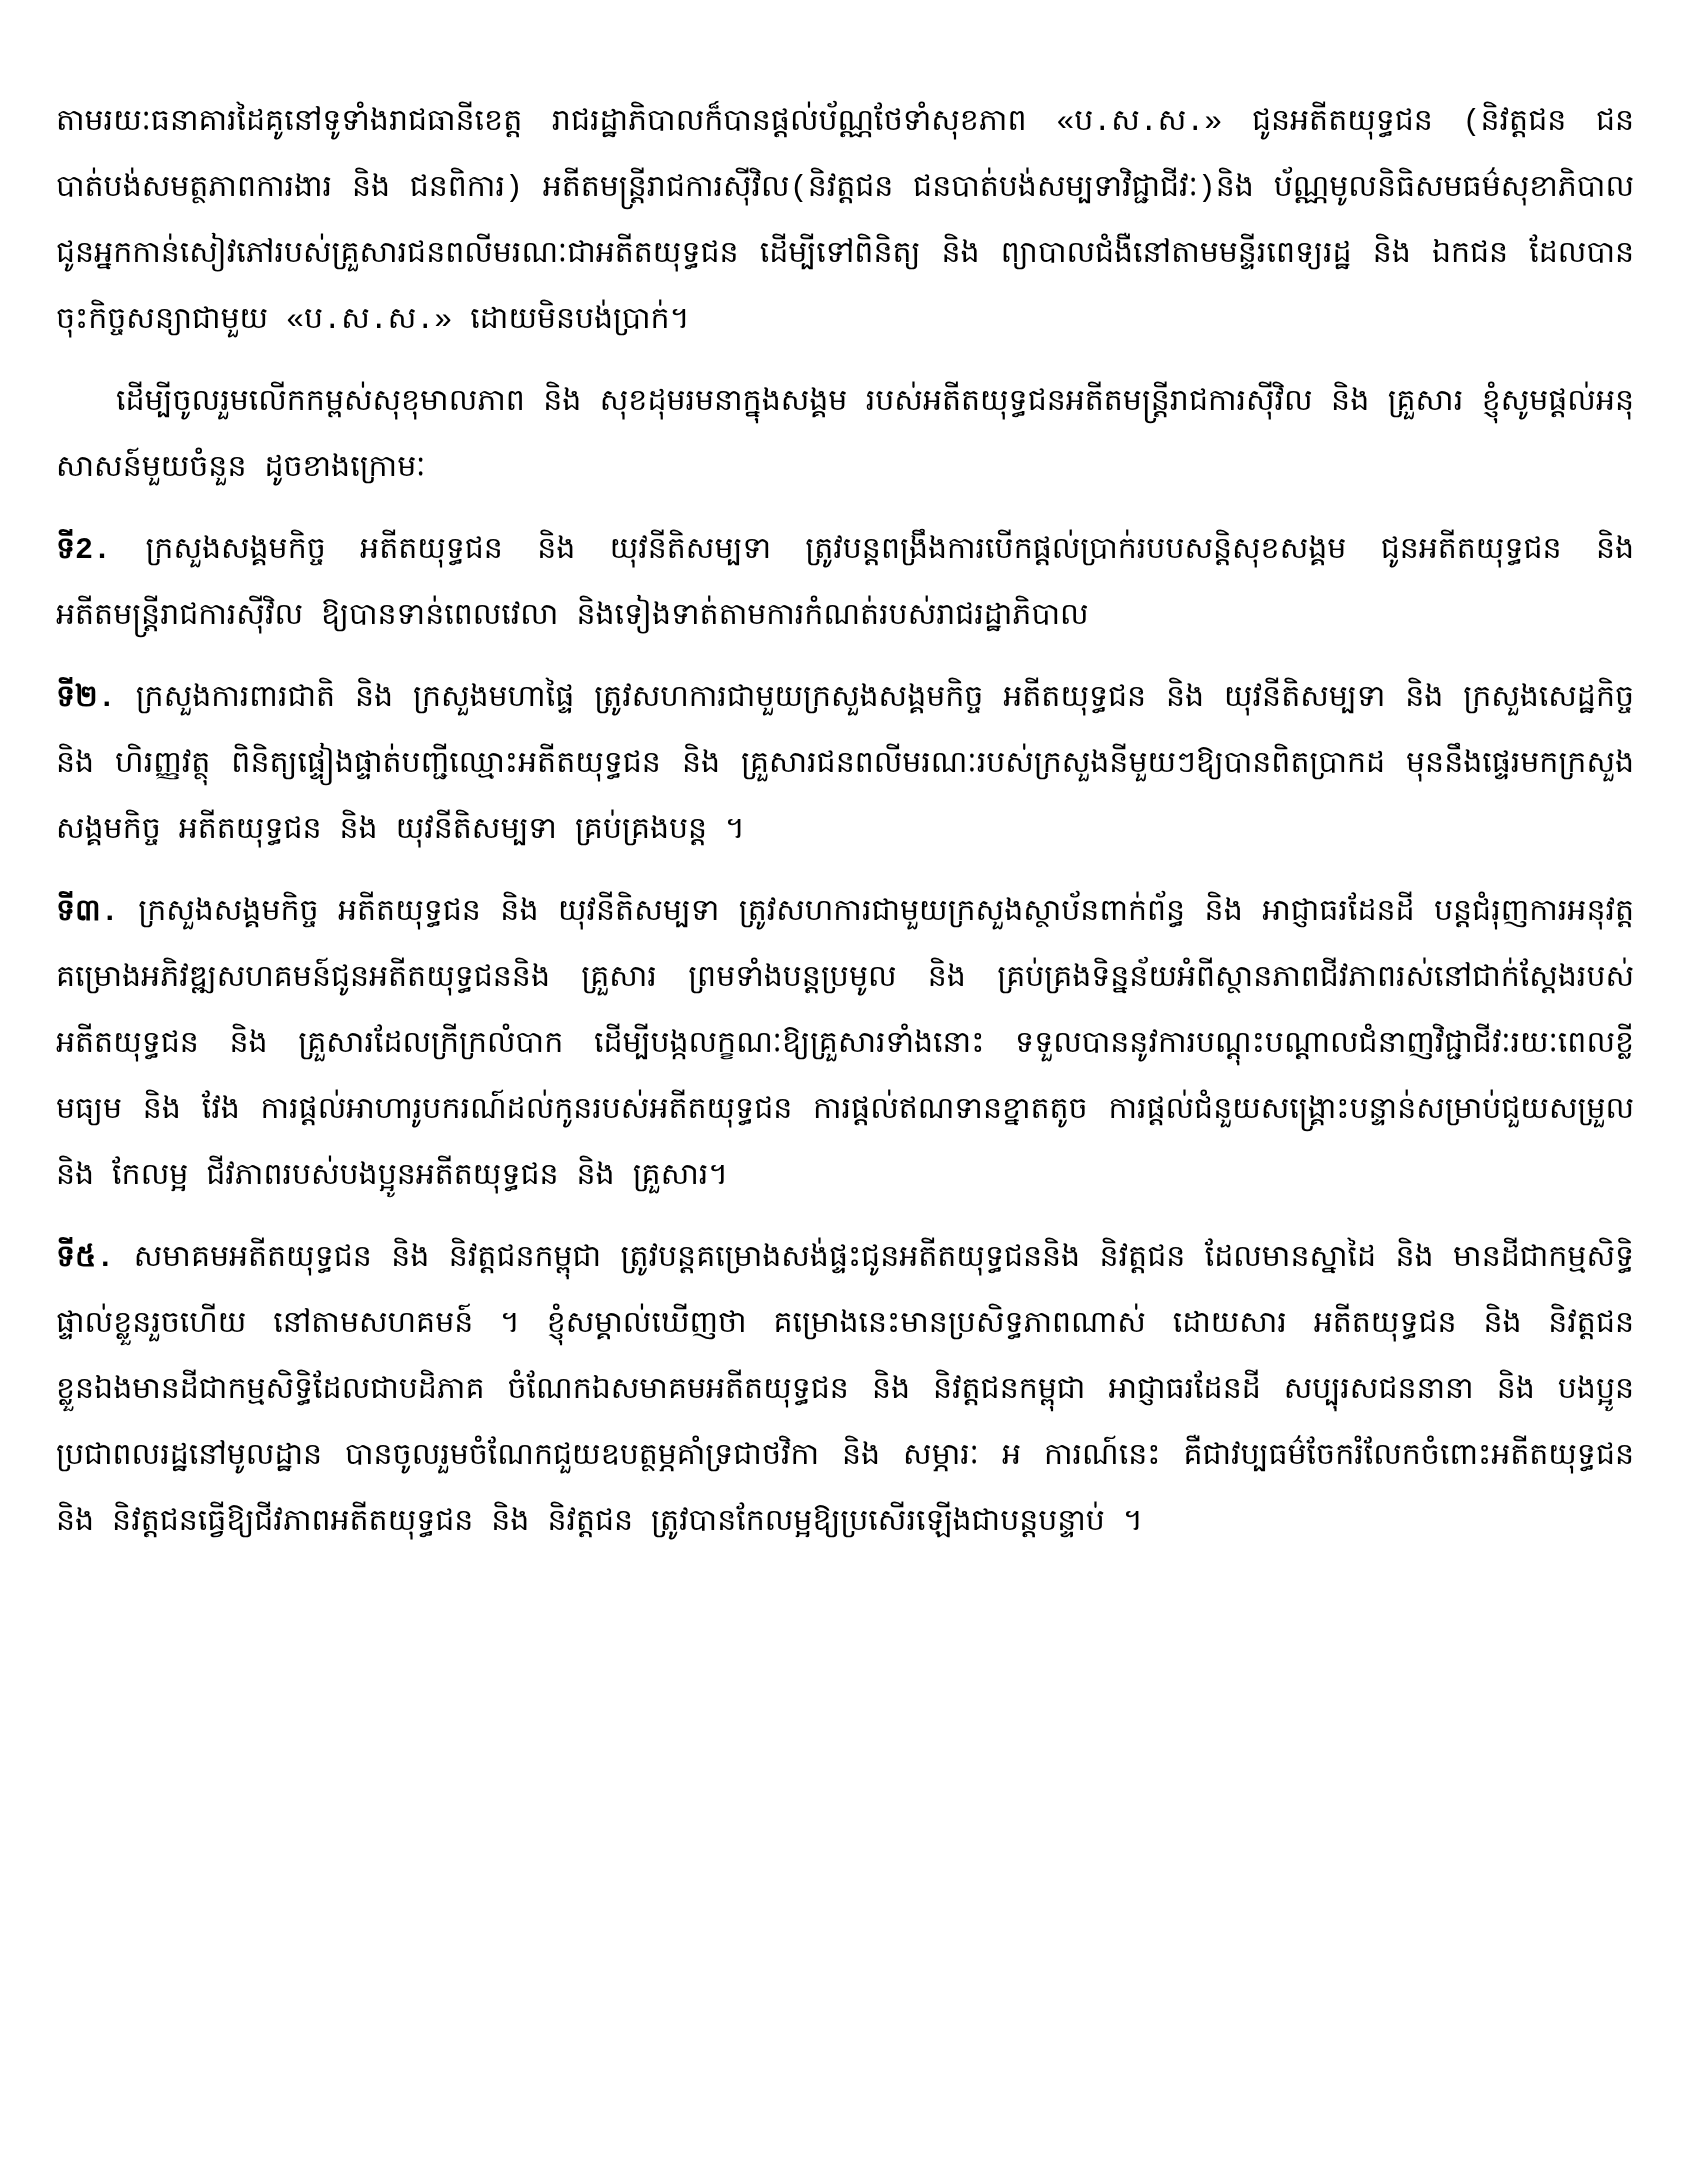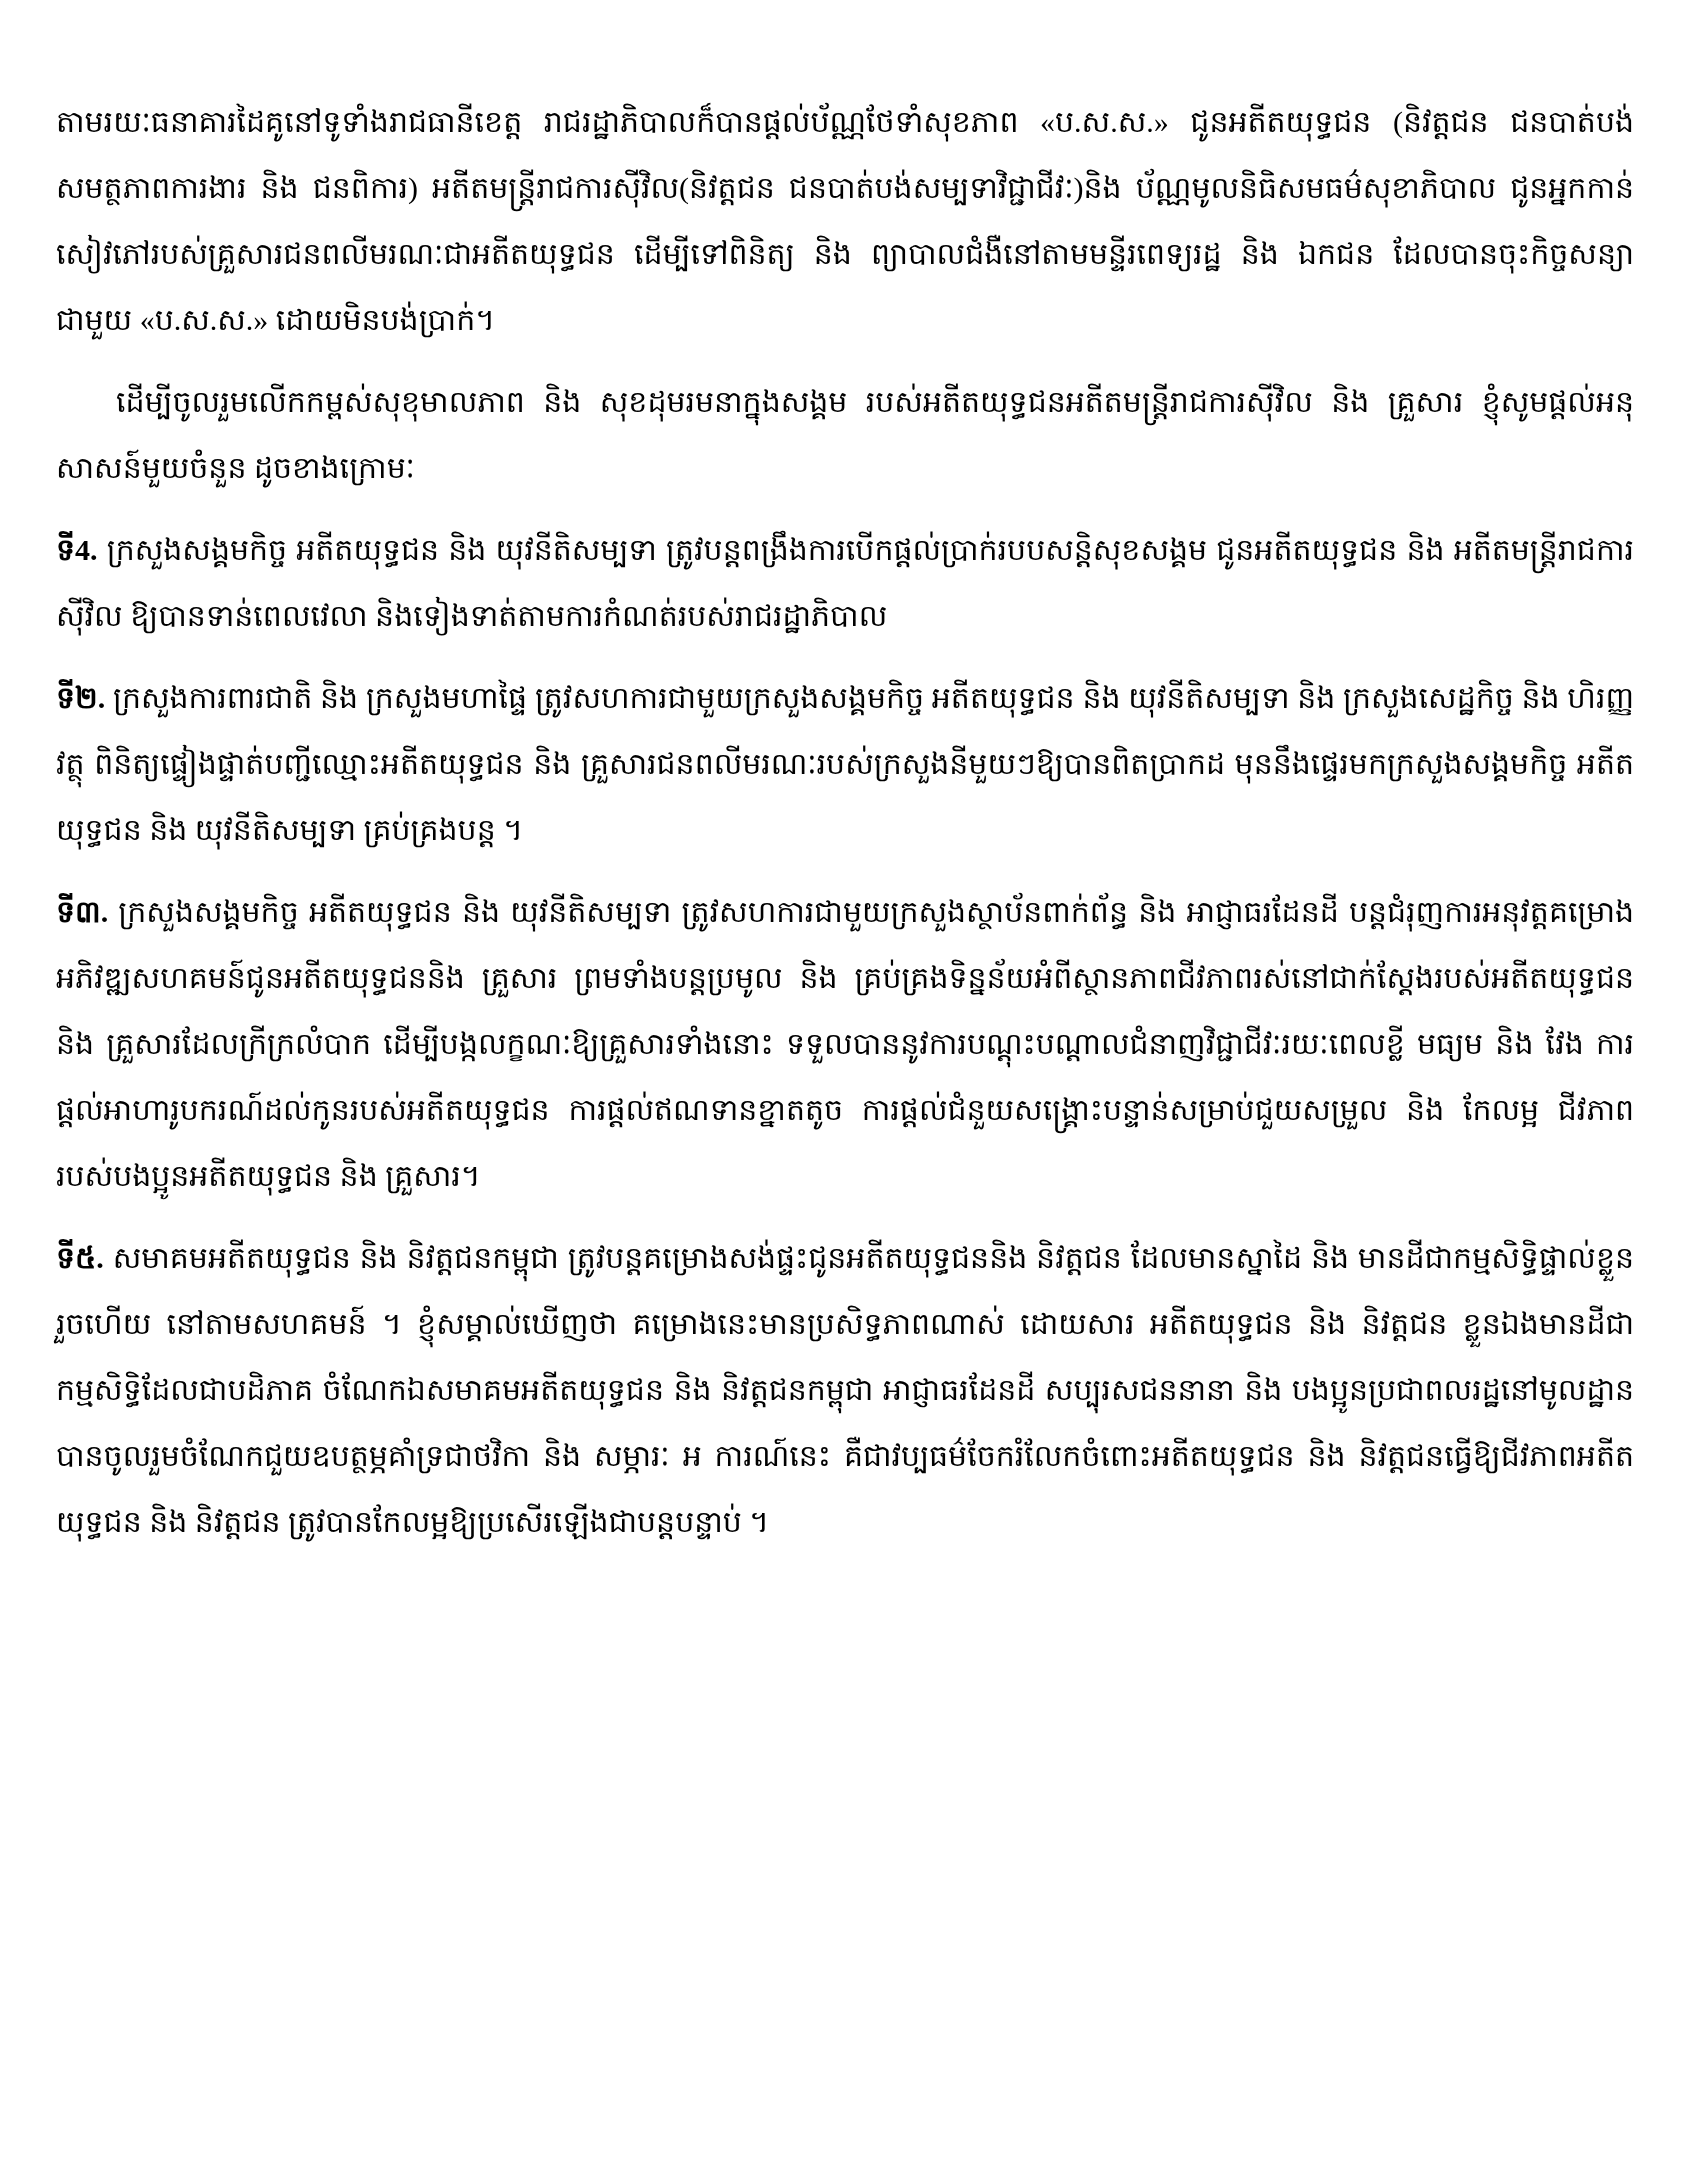--- a/index.html
+++ b/index.html
@@ -9,21 +9,21 @@
   }
   .page {
     position: relative;
     width: 1687px;
     height: 2183px;
     margin: 0 auto;
     background: #ffffff;
     color: #000000;
     box-sizing: border-box;
     padding: 89px 53px 79px 56px;
-    font-family: Liberation Serif, serif;
+    font-family: Liberation Mono, monospace;
     font-size: 30px;
     line-height: 66px;
     text-align: justify;
     overflow: hidden;
   }
   .para {
     margin: 0 0 16px 0;
     padding: 0;
   }
   .para.indent {
@@ -35,21 +35,21 @@
 </style>
 </head>
 <body>
 
 <div class="page">
 
   <p class="para"><span>តាមរយៈធនាគារដៃគូនៅទូទាំងរាជធានីខេត្ត រាជរដ្ឋាភិបាលក៏បានផ្តល់ប័ណ្ណថែទាំសុខភាព «ប.ស.ស.» ជូនអតីតយុទ្ធជន (និវត្តជន ជនបាត់បង់សមត្ថភាពការងារ និង ជនពិការ) អតីតមន្រ្តីរាជការស៊ីវិល(និវត្តជន ជនបាត់បង់សម្បទាវិជ្ជាជីវៈ)និង ប័ណ្ណមូលនិធិសមធម៌សុខាភិបាល ជូនអ្នកកាន់សៀវភៅរបស់គ្រួសារជនពលីមរណៈជាអតីតយុទ្ធជន ដើម្បីទៅពិនិត្យ និង ព្យាបាលជំងឺនៅតាមមន្ទីរពេទ្យរដ្ឋ និង ឯកជន ដែលបានចុះកិច្ចសន្យាជាមួយ «ប.ស.ស.» ដោយមិនបង់ប្រាក់។</span></p>
 
   <p class="para indent"><span>ដើម្បីចូលរួមលើកកម្ពស់សុខុមាលភាព និង សុខដុមរមនាក្នុងសង្គម របស់អតីតយុទ្ធជនអតីតមន្រ្តីរាជការស៊ីវិល និង គ្រួសារ ខ្ញុំសូមផ្តល់អនុសាសន៍មួយចំនួន ដូចខាងក្រោមៈ</span></p>
 
-  <p class="para"><b class="item-number">ទី4.</b><span> ក្រសួងសង្គមកិច្ច អតីតយុទ្ធជន និង យុវនីតិសម្បទា ត្រូវបន្តពង្រឹងការបើកផ្តល់ប្រាក់របបសន្តិសុខសង្គម ជូនអតីតយុទ្ធជន និង អតីតមន្រ្តីរាជការស៊ីវិល ឱ្យបានទាន់ពេលវេលា និងទៀងទាត់តាមការកំណត់របស់រាជរដ្ឋាភិបាល</span></p>
+  <p class="para"><b class="item-number">ទី2.</b><span> ក្រសួងសង្គមកិច្ច អតីតយុទ្ធជន និង យុវនីតិសម្បទា ត្រូវបន្តពង្រឹងការបើកផ្តល់ប្រាក់របបសន្តិសុខសង្គម ជូនអតីតយុទ្ធជន និង អតីតមន្រ្តីរាជការស៊ីវិល ឱ្យបានទាន់ពេលវេលា និងទៀងទាត់តាមការកំណត់របស់រាជរដ្ឋាភិបាល</span></p>
 
   <p class="para"><b class="item-number">ទី២.</b><span> ក្រសួងការពារជាតិ និង ក្រសួងមហាផ្ទៃ ត្រូវសហការជាមួយក្រសួងសង្គមកិច្ច អតីតយុទ្ធជន និង យុវនីតិសម្បទា និង ក្រសួងសេដ្ឋកិច្ច និង ហិរញ្ញវត្ថុ ពិនិត្យផ្ទៀងផ្ទាត់បញ្ជីឈ្មោះអតីតយុទ្ធជន និង គ្រួសារជនពលីមរណៈរបស់ក្រសួងនីមួយៗឱ្យបានពិតប្រាកដ មុននឹងផ្ទេរមកក្រសួងសង្គមកិច្ច អតីតយុទ្ធជន និង យុវនីតិសម្បទា គ្រប់គ្រងបន្ត ។</span></p>
 
   <p class="para"><b class="item-number">ទី៣.</b><span> ក្រសួងសង្គមកិច្ច អតីតយុទ្ធជន និង យុវនីតិសម្បទា ត្រូវសហការជាមួយក្រសួងស្ថាប័នពាក់ព័ន្ធ និង អាជ្ញាធរដែនដី បន្តជំរុញការអនុវត្តគម្រោងអភិវឌ្ឍសហគមន៍ជូនអតីតយុទ្ធជននិង គ្រួសារ ព្រមទាំងបន្តប្រមូល និង គ្រប់គ្រងទិន្នន័យអំពីស្ថានភាពជីវភាពរស់នៅជាក់ស្តែងរបស់អតីតយុទ្ធជន និង គ្រួសារដែលក្រីក្រលំបាក ដើម្បីបង្កលក្ខណៈឱ្យគ្រួសារទាំងនោះ ទទួលបាននូវការបណ្តុះបណ្តាលជំនាញវិជ្ជាជីវៈរយៈពេលខ្លី មធ្យម និង វែង ការផ្តល់អាហារូបករណ៍ដល់កូនរបស់អតីតយុទ្ធជន ការផ្តល់ឥណទានខ្នាតតូច ការផ្តល់ជំនួយសង្រ្គោះបន្ទាន់សម្រាប់ជួយសម្រួល និង កែលម្អ ជីវភាពរបស់បងប្អូនអតីតយុទ្ធជន និង គ្រួសារ។</span></p>
 
 
   <p class="para"><b class="item-number">ទី៥.</b><span> សមាគមអតីតយុទ្ធជន និង និវត្តជនកម្ពុជា ត្រូវបន្តគម្រោងសង់ផ្ទះជូនអតីតយុទ្ធជននិង និវត្តជន ដែលមានស្នាដៃ និង មានដីជាកម្មសិទ្ធិផ្ទាល់ខ្លួនរួចហើយ នៅតាមសហគមន៍ ។ ខ្ញុំសម្គាល់ឃើញថា គម្រោងនេះមានប្រសិទ្ធភាពណាស់ ដោយសារ អតីតយុទ្ធជន និង និវត្តជន ខ្លួនឯងមានដីជាកម្មសិទ្ធិដែលជាបដិភាគ ចំណែកឯសមាគមអតីតយុទ្ធជន និង និវត្តជនកម្ពុជា អាជ្ញាធរដែនដី សប្បុរសជននានា និង បងប្អូនប្រជាពលរដ្ឋនៅមូលដ្ឋាន បានចូលរួមចំណែកជួយឧបត្ថម្ភគាំទ្រជាថវិកា និង សម្ភារៈ អ ការណ៍នេះ គឺជាវប្បធម៌ចែករំលែកចំពោះអតីតយុទ្ធជន និង និវត្តជនធ្វើឱ្យជីវភាពអតីតយុទ្ធជន និង និវត្តជន ត្រូវបានកែលម្អឱ្យប្រសើរឡើងជាបន្តបន្ទាប់ ។</span></p>
 
 </div>
 

